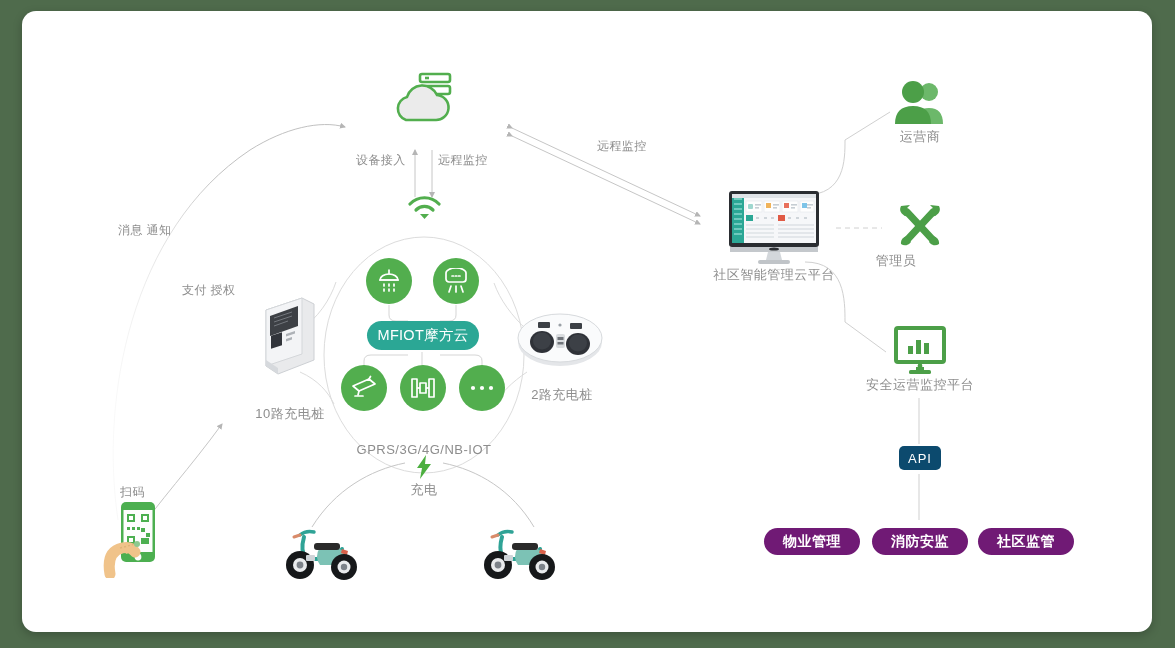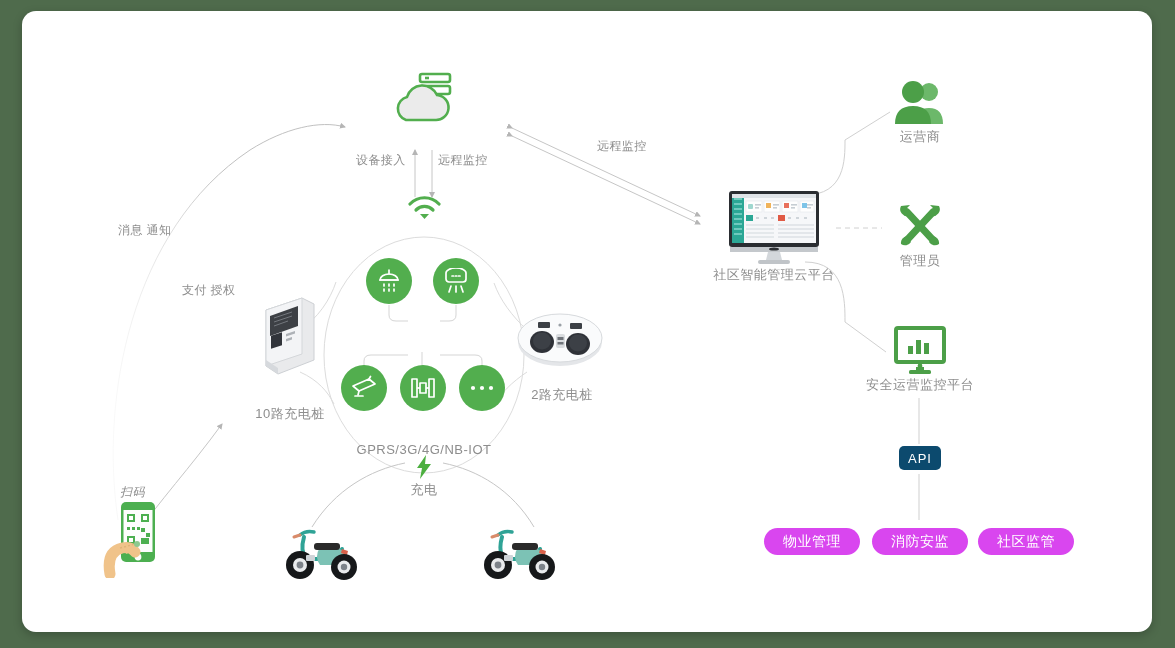--- a/index.html
+++ b/index.html
@@ -26,23 +26,23 @@
   .lbl.cn{font-size:12px;}
   .caption{
     position:absolute;color:#8d8d8d;font-size:13px;white-space:nowrap;
     text-align:center;letter-spacing:.5px;
   }
   .circ{
     position:absolute;border-radius:50%;background:#52ae4e;
     display:flex;align-items:center;justify-content:center;
   }
   .pill-teal{
-    position:absolute;background:#d946ef;color:#fff;border-radius:20px;
+    position:absolute;background:#701a75;color:#fff;border-radius:20px;
     display:flex;align-items:center;justify-content:center;
-    font-size:14px;white-space:nowrap;letter-spacing:.5px;
+    font-size:14px;white-space:nowrap;letter-spacing:.5px;font-weight:bold;
   }
   .pill-green{
     position:absolute;background:#0c4a6e;color:#fff;border-radius:5px;
     display:flex;align-items:center;justify-content:center;
     font-size:13px;letter-spacing:1px;
   }
   .mfiot{
     position:absolute;background:#2ba795;color:#fff;border-radius:17px;
     display:flex;align-items:center;justify-content:center;
     font-size:14.5px;white-space:nowrap;letter-spacing:.3px;
@@ -157,20 +157,21 @@
         <line x1="10" y1="8" x2="11.5" y2="8"></line>
           <line x1="13.3" y1="8" x2="14.8" y2="8"></line>
           <line x1="16.5" y1="8" x2="18" y2="8"></line>
         <path d="M9,18 l-2,6"></path>
           <path d="M14,18 l0,6"></path>
           <path d="M19,18 l2,6"></path>
       </g>
     </svg>
   </div>
 
+  <div class="mfiot" style="left:367px;top:321px;width:112px;height:29px;">MFIOT摩方云</div>
 
   <div class="circ" style="left:341px;top:365px;width:46px;height:46px;">
     <svg width="28" height="26" viewBox="0 0 28 26">
       <g fill="none" stroke="#fff" stroke-width="1.7" stroke-linejoin="round" stroke-linecap="round">
         <path d="M3,11 L19,4 L25,9 L9,16 z"></path>
         <path d="M19,4 l1.5,-2.5"></path>
         <path d="M9,16 l-1,4"></path>
         <path d="M5,21 h8"></path>
       </g>
     </svg>
@@ -274,21 +275,21 @@
       <circle cx="22" cy="42" r="3.4" fill="#7c8289"></circle>
       <circle cx="66" cy="44" r="13" fill="#16181a"></circle>
       <circle cx="66" cy="44" r="6.5" fill="#e9ebed"></circle>
       <circle cx="66" cy="44" r="3.2" fill="#7c8289"></circle>
       <rect x="28" y="32" width="9" height="6" rx="1" fill="#cfd4d8"></rect>
     </svg>
   </div>
 
   <div class="lbl cn" style="left:118px;top:222px;">消息 通知</div>
   <div class="lbl cn" style="left:182px;top:246px;margin-top:36px;">支付 授权</div>
-  <div class="lbl cn" style="left:120px;top:484px;font-style:italic;">扫码</div>
+  <div class="lbl cn" style="left:120px;top:484px;">扫码</div>
 
   <div class="ico node" style="left:96px;top:498px;width:82px;height:80px;">
     <svg width="82" height="80" viewBox="0 0 82 80">
       <rect x="25" y="4" width="34" height="60" rx="5" fill="#4caf50"></rect>
       <rect x="27.5" y="12" width="29" height="42" fill="#fdfdfd"></rect>
       <circle cx="42" cy="59" r="3.4" fill="#fdfdfd"></circle>
       <g fill="#4caf50">
         <rect x="31" y="16" width="8" height="8"></rect>
           <rect x="45" y="16" width="8" height="8"></rect>
         <rect x="31" y="38" width="8" height="8"></rect>
@@ -392,21 +393,21 @@
       <g stroke="#4c9f48" stroke-width="7" stroke-linecap="round">
         <line x1="12" y1="10" x2="38" y2="38"></line>
         <line x1="38" y1="10" x2="12" y2="38"></line>
       </g>
       <path d="M6,4 a7,7 0 0,0 8,10 l3,-3 l-5,-5 l3,-3 z" fill="#4c9f48"></path>
       <path d="M44,4 a7,7 0 0,1 -8,10 l-3,-3 l5,-5 l-3,-3 z" fill="#4c9f48"></path>
       <path d="M38,34 a7,7 0 0,1 6,8 a7,7 0 0,1 -10,-2 z" fill="#4c9f48"></path>
       <path d="M12,34 a7,7 0 0,0 -6,8 a7,7 0 0,0 10,-2 z" fill="#4c9f48"></path>
     </svg>
   </div>
-  <div class="caption" style="left:860px;top:252px;width:120px;">管理员</div>
+  <div class="caption" style="left:836px;top:252px;width:120px;">管理员</div>
 
   <div class="ico node" style="left:894px;top:326px;width:52px;height:48px;">
     <svg width="52" height="48" viewBox="0 0 52 48">
       <rect x="2" y="2" width="48" height="34" rx="2" fill="none" stroke="#4c9f48" stroke-width="4"></rect>
       <g fill="#4c9f48">
         <rect x="14" y="20" width="5" height="8"></rect>
         <rect x="22" y="14" width="5" height="14"></rect>
         <rect x="30" y="17" width="5" height="11"></rect>
       </g>
       <circle cx="26" cy="40" r="2.4" fill="#4c9f48"></circle>

